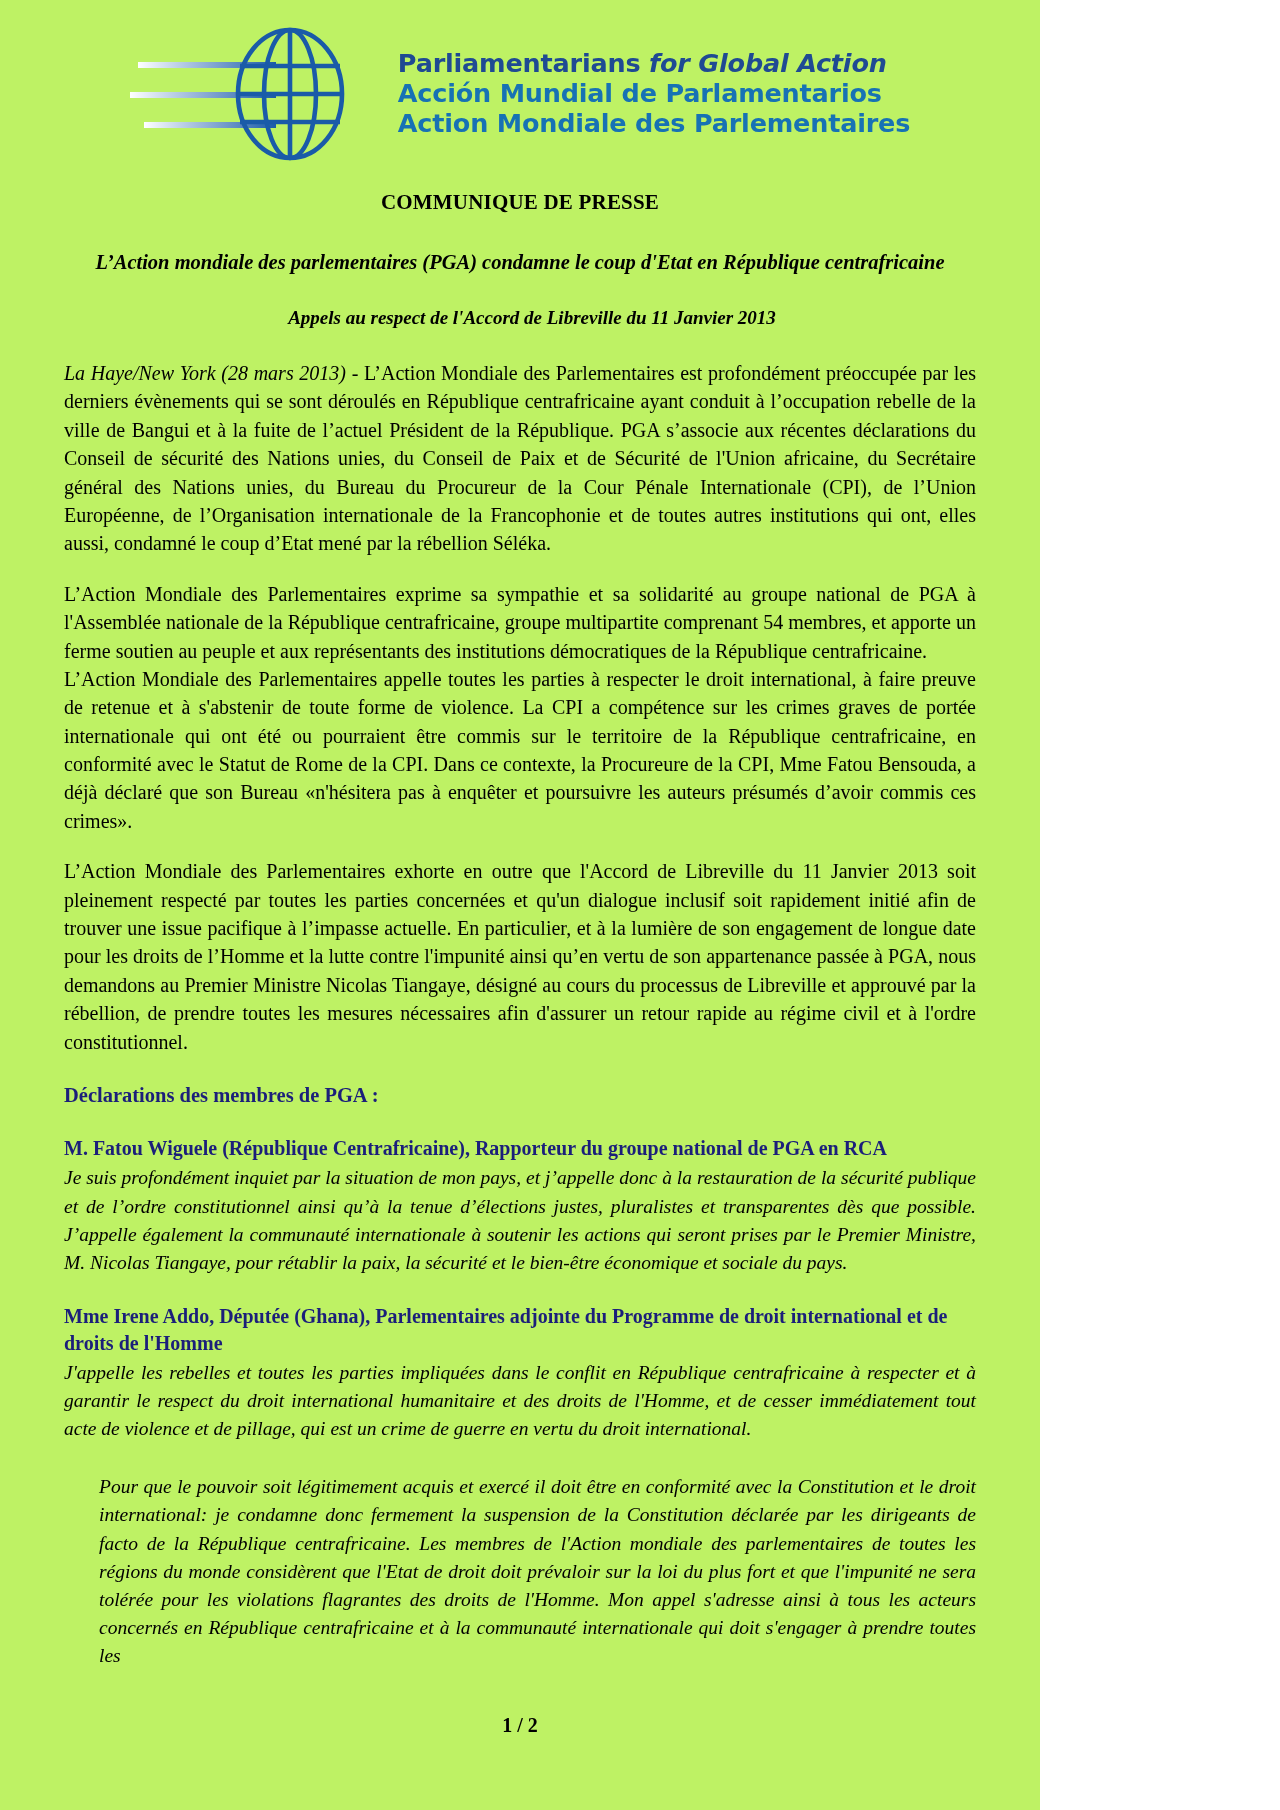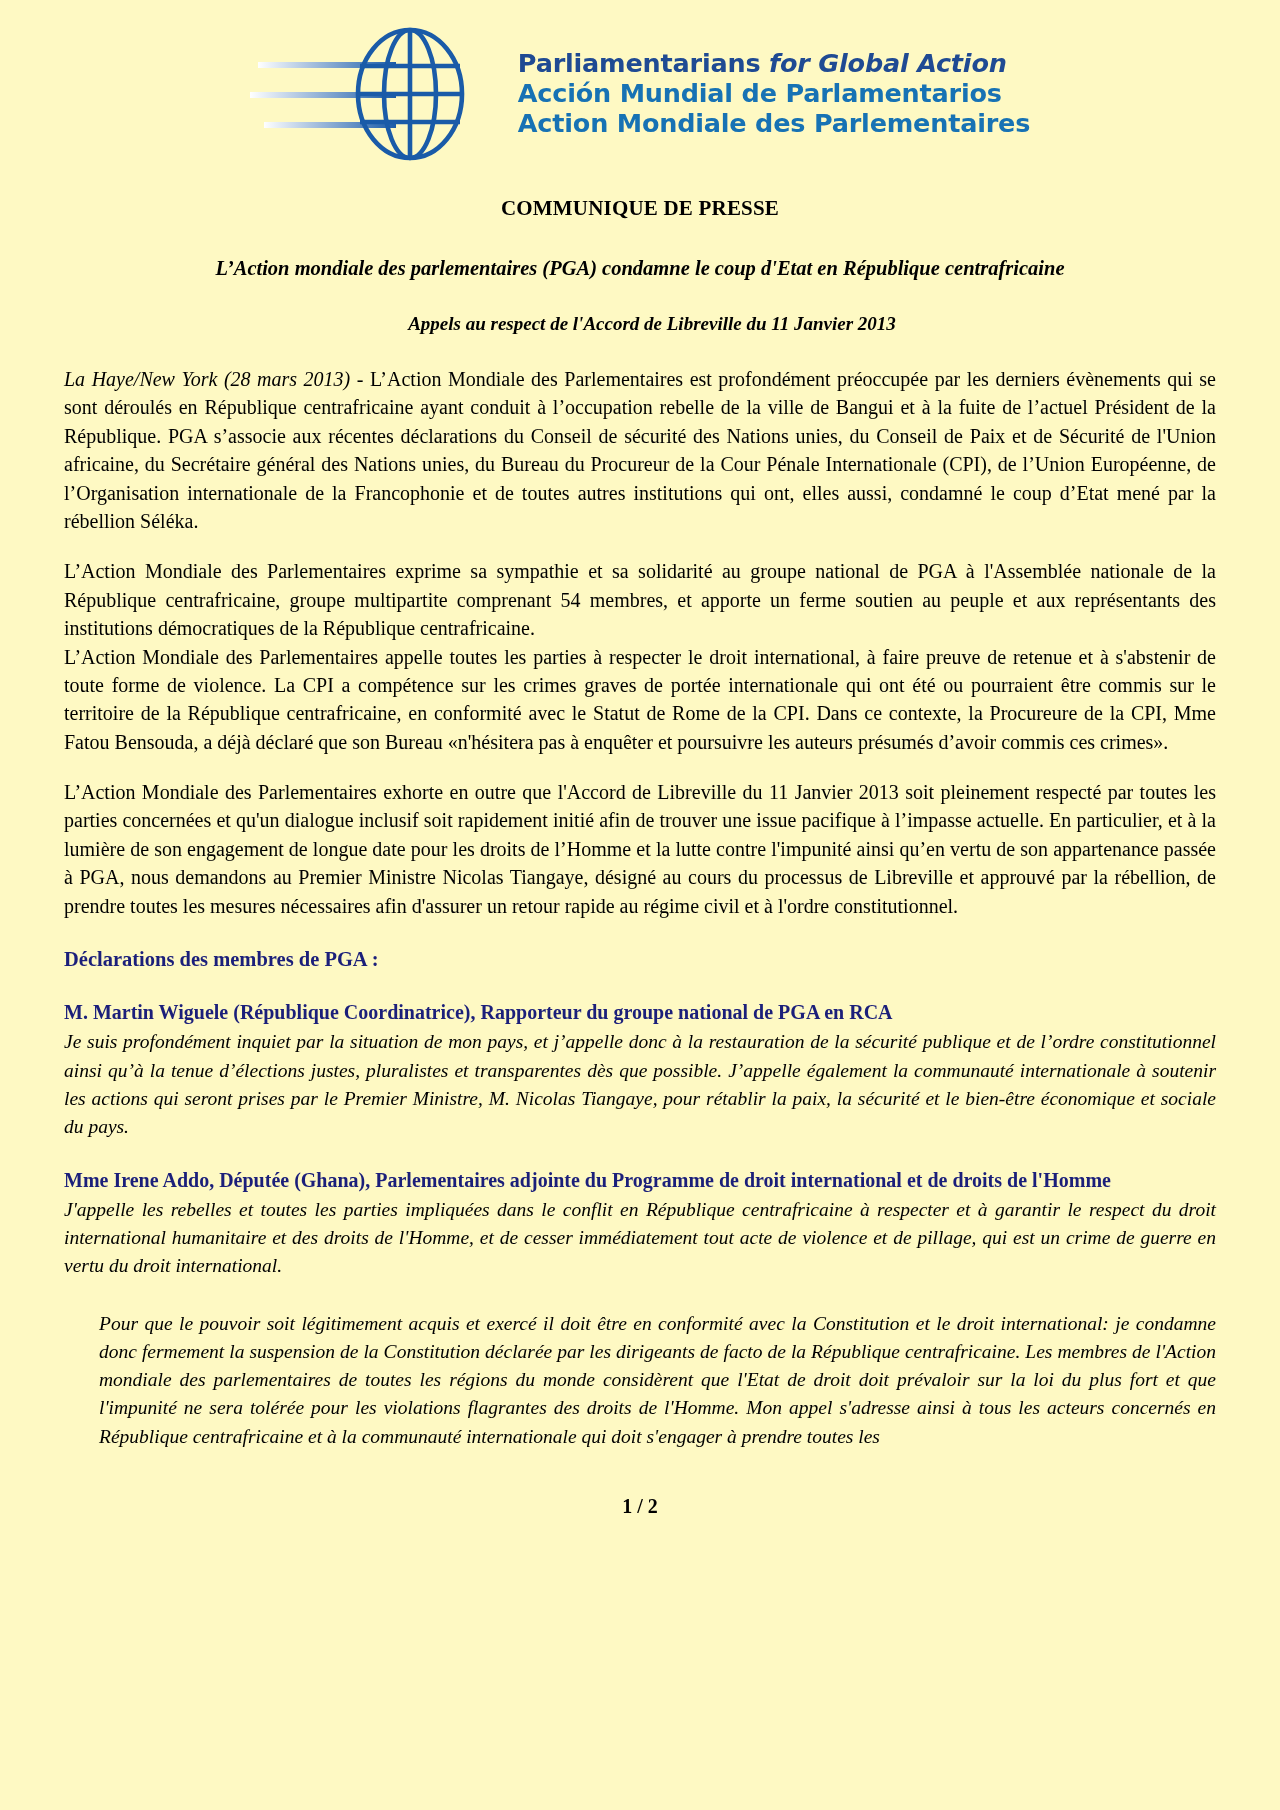--- a/index.html
+++ b/index.html
@@ -9,25 +9,25 @@
     background: #ffffff;
   }
   body {
     width: 1280px;
     min-height: 1810px;
     font-family: "Liberation Serif", "DejaVu Serif", serif;
     color: #000000;
     position: relative;
   }
   .page {
-    width: 1280px;
+    width: 1040px;
     min-height: 1810px;
     box-sizing: border-box;
     padding: 0;
-    background: #fef9c3;
+    background: #bef264;
     position: relative;
   }
 
   
   .logo-band {
     display: flex;
     align-items: center;
     justify-content: center;
     padding: 26px 0 10px 0;
   }
@@ -60,21 +60,21 @@
   .logo-line-1 .ital { font-style: italic; }
   .logo-line-2 { color: #1772b4; }
   .logo-line-3 { color: #1772b4; }
 
   
   .doc-title {
     text-align: center;
     font-weight: bold;
     font-size: 21px;
     letter-spacing: 0.2px;
-    margin: 24px 0 0 0;
+    margin: 18px 0 0 0;
   }
   .doc-subtitle {
     text-align: center;
     font-weight: bold;
     font-style: italic;
     font-size: 20.5px;
     margin: 36px 0 0 0;
     padding: 0 60px;
   }
   .doc-subtitle-2 {
@@ -183,21 +183,21 @@
     <p class="para"><span class="lead-place">La Haye/New York (28 mars 2013)</span><span> - L’Action Mondiale des Parlementaires est profondément préoccupée par les derniers évènements qui se sont déroulés en République centrafricaine ayant conduit à l’occupation rebelle de la ville de Bangui et à la fuite de l’actuel Président de la République. PGA s’associe aux récentes déclarations du Conseil de sécurité des Nations unies, du Conseil de Paix et de Sécurité de l'Union africaine, du Secrétaire général des Nations unies, du Bureau du Procureur de la Cour Pénale Internationale (CPI), de l’Union Européenne, de l’Organisation internationale de la Francophonie et de toutes autres institutions qui ont, elles aussi, condamné le coup d’Etat mené par la rébellion Séléka.</span></p>
 
     <p class="para tight">L’Action Mondiale des Parlementaires exprime sa sympathie et sa solidarité au groupe national de PGA à l'Assemblée nationale de la République centrafricaine, groupe multipartite comprenant 54 membres, et apporte un ferme soutien au peuple et aux représentants des institutions démocratiques de la République centrafricaine.</p>
 
     <p class="para">L’Action Mondiale des Parlementaires appelle toutes les parties à respecter le droit international, à faire preuve de retenue et à s'abstenir de toute forme de violence. La CPI a compétence sur les crimes graves de portée internationale qui ont été ou pourraient être commis sur le territoire de la République centrafricaine, en conformité avec le Statut de Rome de la CPI. Dans ce contexte, la Procureure de la CPI, Mme Fatou Bensouda, a déjà déclaré que son Bureau «n'hésitera pas à enquêter et poursuivre les auteurs présumés d’avoir commis ces crimes».</p>
 
     <p class="para">L’Action Mondiale des Parlementaires exhorte en outre que l'Accord de Libreville du 11 Janvier 2013 soit pleinement respecté par toutes les parties concernées et qu'un dialogue inclusif soit rapidement initié afin de trouver une issue pacifique à l’impasse actuelle. En particulier, et à la lumière de son engagement de longue date pour les droits de l’Homme et la lutte contre l'impunité ainsi qu’en vertu de son appartenance passée à PGA, nous demandons au Premier Ministre Nicolas Tiangaye, désigné au cours du processus de Libreville et approuvé par la rébellion, de prendre toutes les mesures nécessaires afin d'assurer un retour rapide au régime civil et à l'ordre constitutionnel.</p>
 
     <h2 class="sec-head">Déclarations des membres de PGA :</h2>
 
-    <h3 class="speaker">M. Martin Wiguele (République Coordinatrice), Rapporteur du groupe national de PGA en RCA</h3>
+    <h3 class="speaker">M. Fatou Wiguele (République Centrafricaine), Rapporteur du groupe national de PGA en RCA</h3>
     <p class="quote">Je suis profondément inquiet par la situation de mon pays, et j’appelle donc à la restauration de la sécurité publique et de l’ordre constitutionnel ainsi qu’à la tenue d’élections justes, pluralistes et transparentes dès que possible. J’appelle également la communauté internationale à soutenir les actions qui seront prises par le Premier Ministre, M. Nicolas Tiangaye, pour rétablir la paix, la sécurité et le bien-être économique et sociale du pays.</p>
 
     <h3 class="speaker">Mme Irene Addo, Députée (Ghana), Parlementaires adjointe du Programme de droit international et de droits de l'Homme</h3>
     <p class="quote">J'appelle les rebelles et toutes les parties impliquées dans le conflit en République centrafricaine à respecter et à garantir le respect du droit international humanitaire et des droits de l'Homme, et de cesser immédiatement tout acte de violence et de pillage, qui est un crime de guerre en vertu du droit international.</p>
     <p class="quote spaced">Pour que le pouvoir soit légitimement acquis et exercé il doit être en conformité avec la Constitution et le droit international: je condamne donc fermement la suspension de la Constitution déclarée par les dirigeants de facto de la République centrafricaine. Les membres de l'Action mondiale des parlementaires de toutes les régions du monde considèrent que l'Etat de droit doit prévaloir sur la loi du plus fort et que l'impunité ne sera tolérée pour les violations flagrantes des droits de l'Homme. Mon appel s'adresse ainsi à tous les acteurs concernés en République centrafricaine et à la communauté internationale qui doit s'engager à prendre toutes les</p>
 
   </div>
 
   <div class="footer">1 / 2</div>
 

